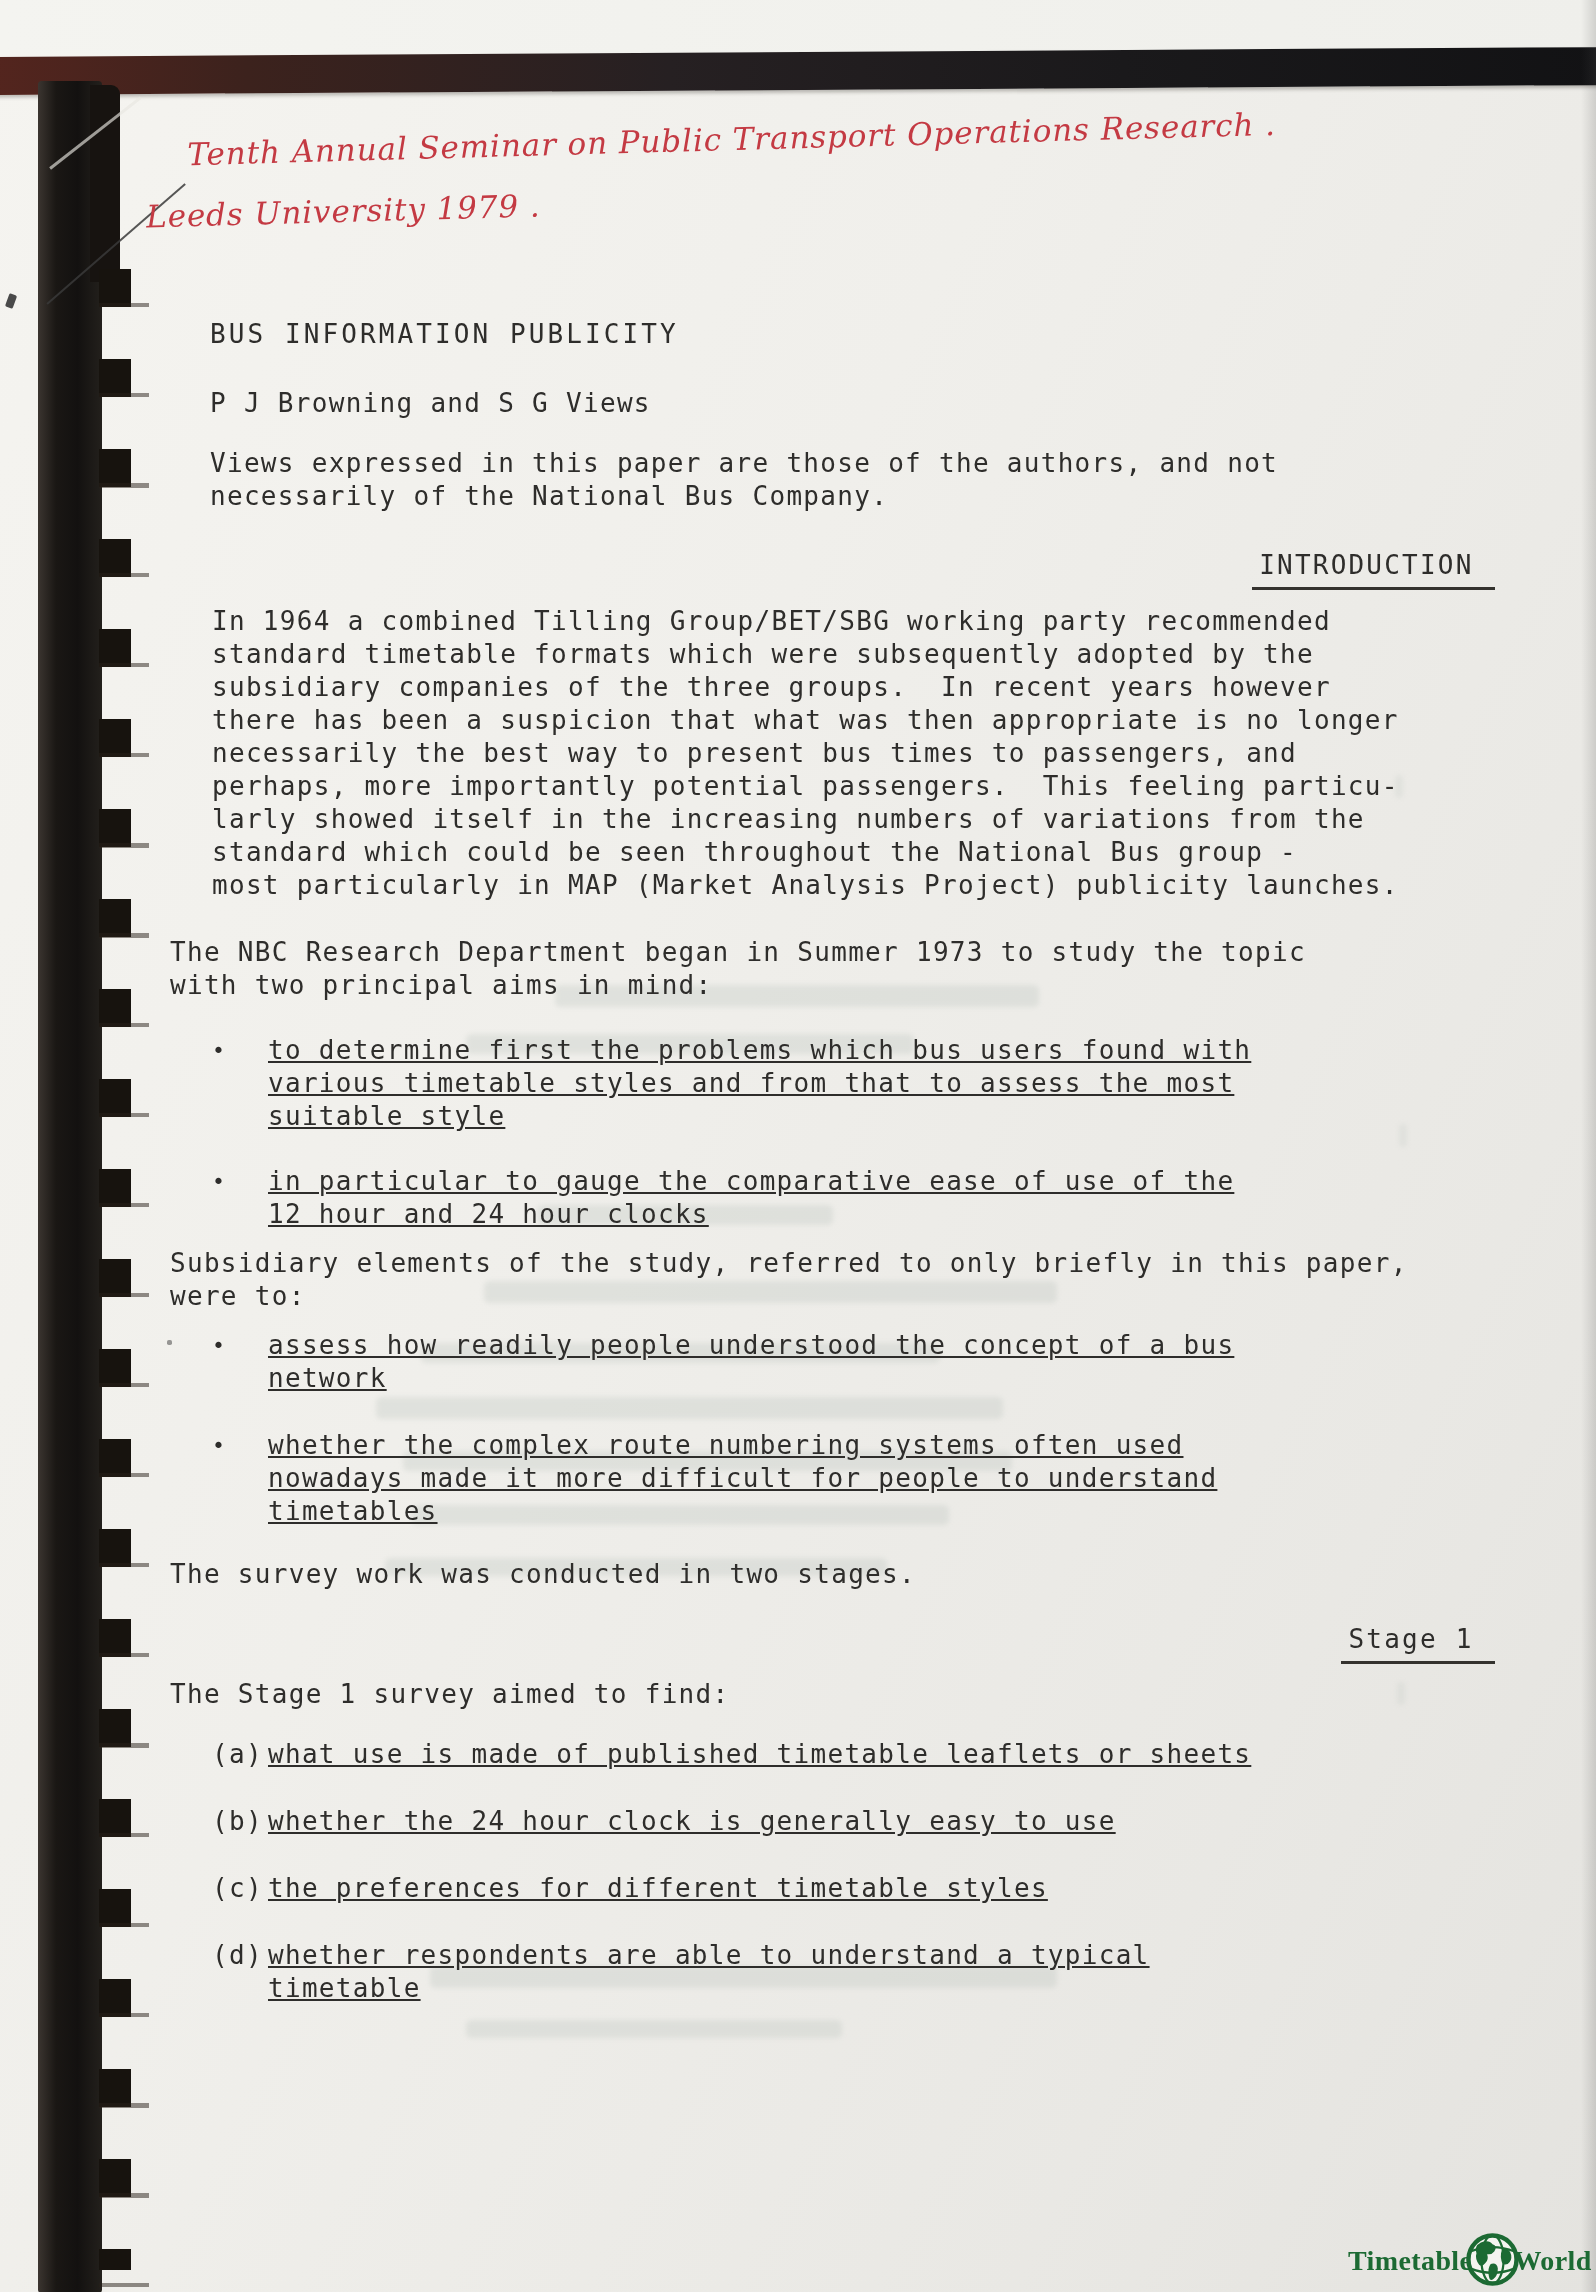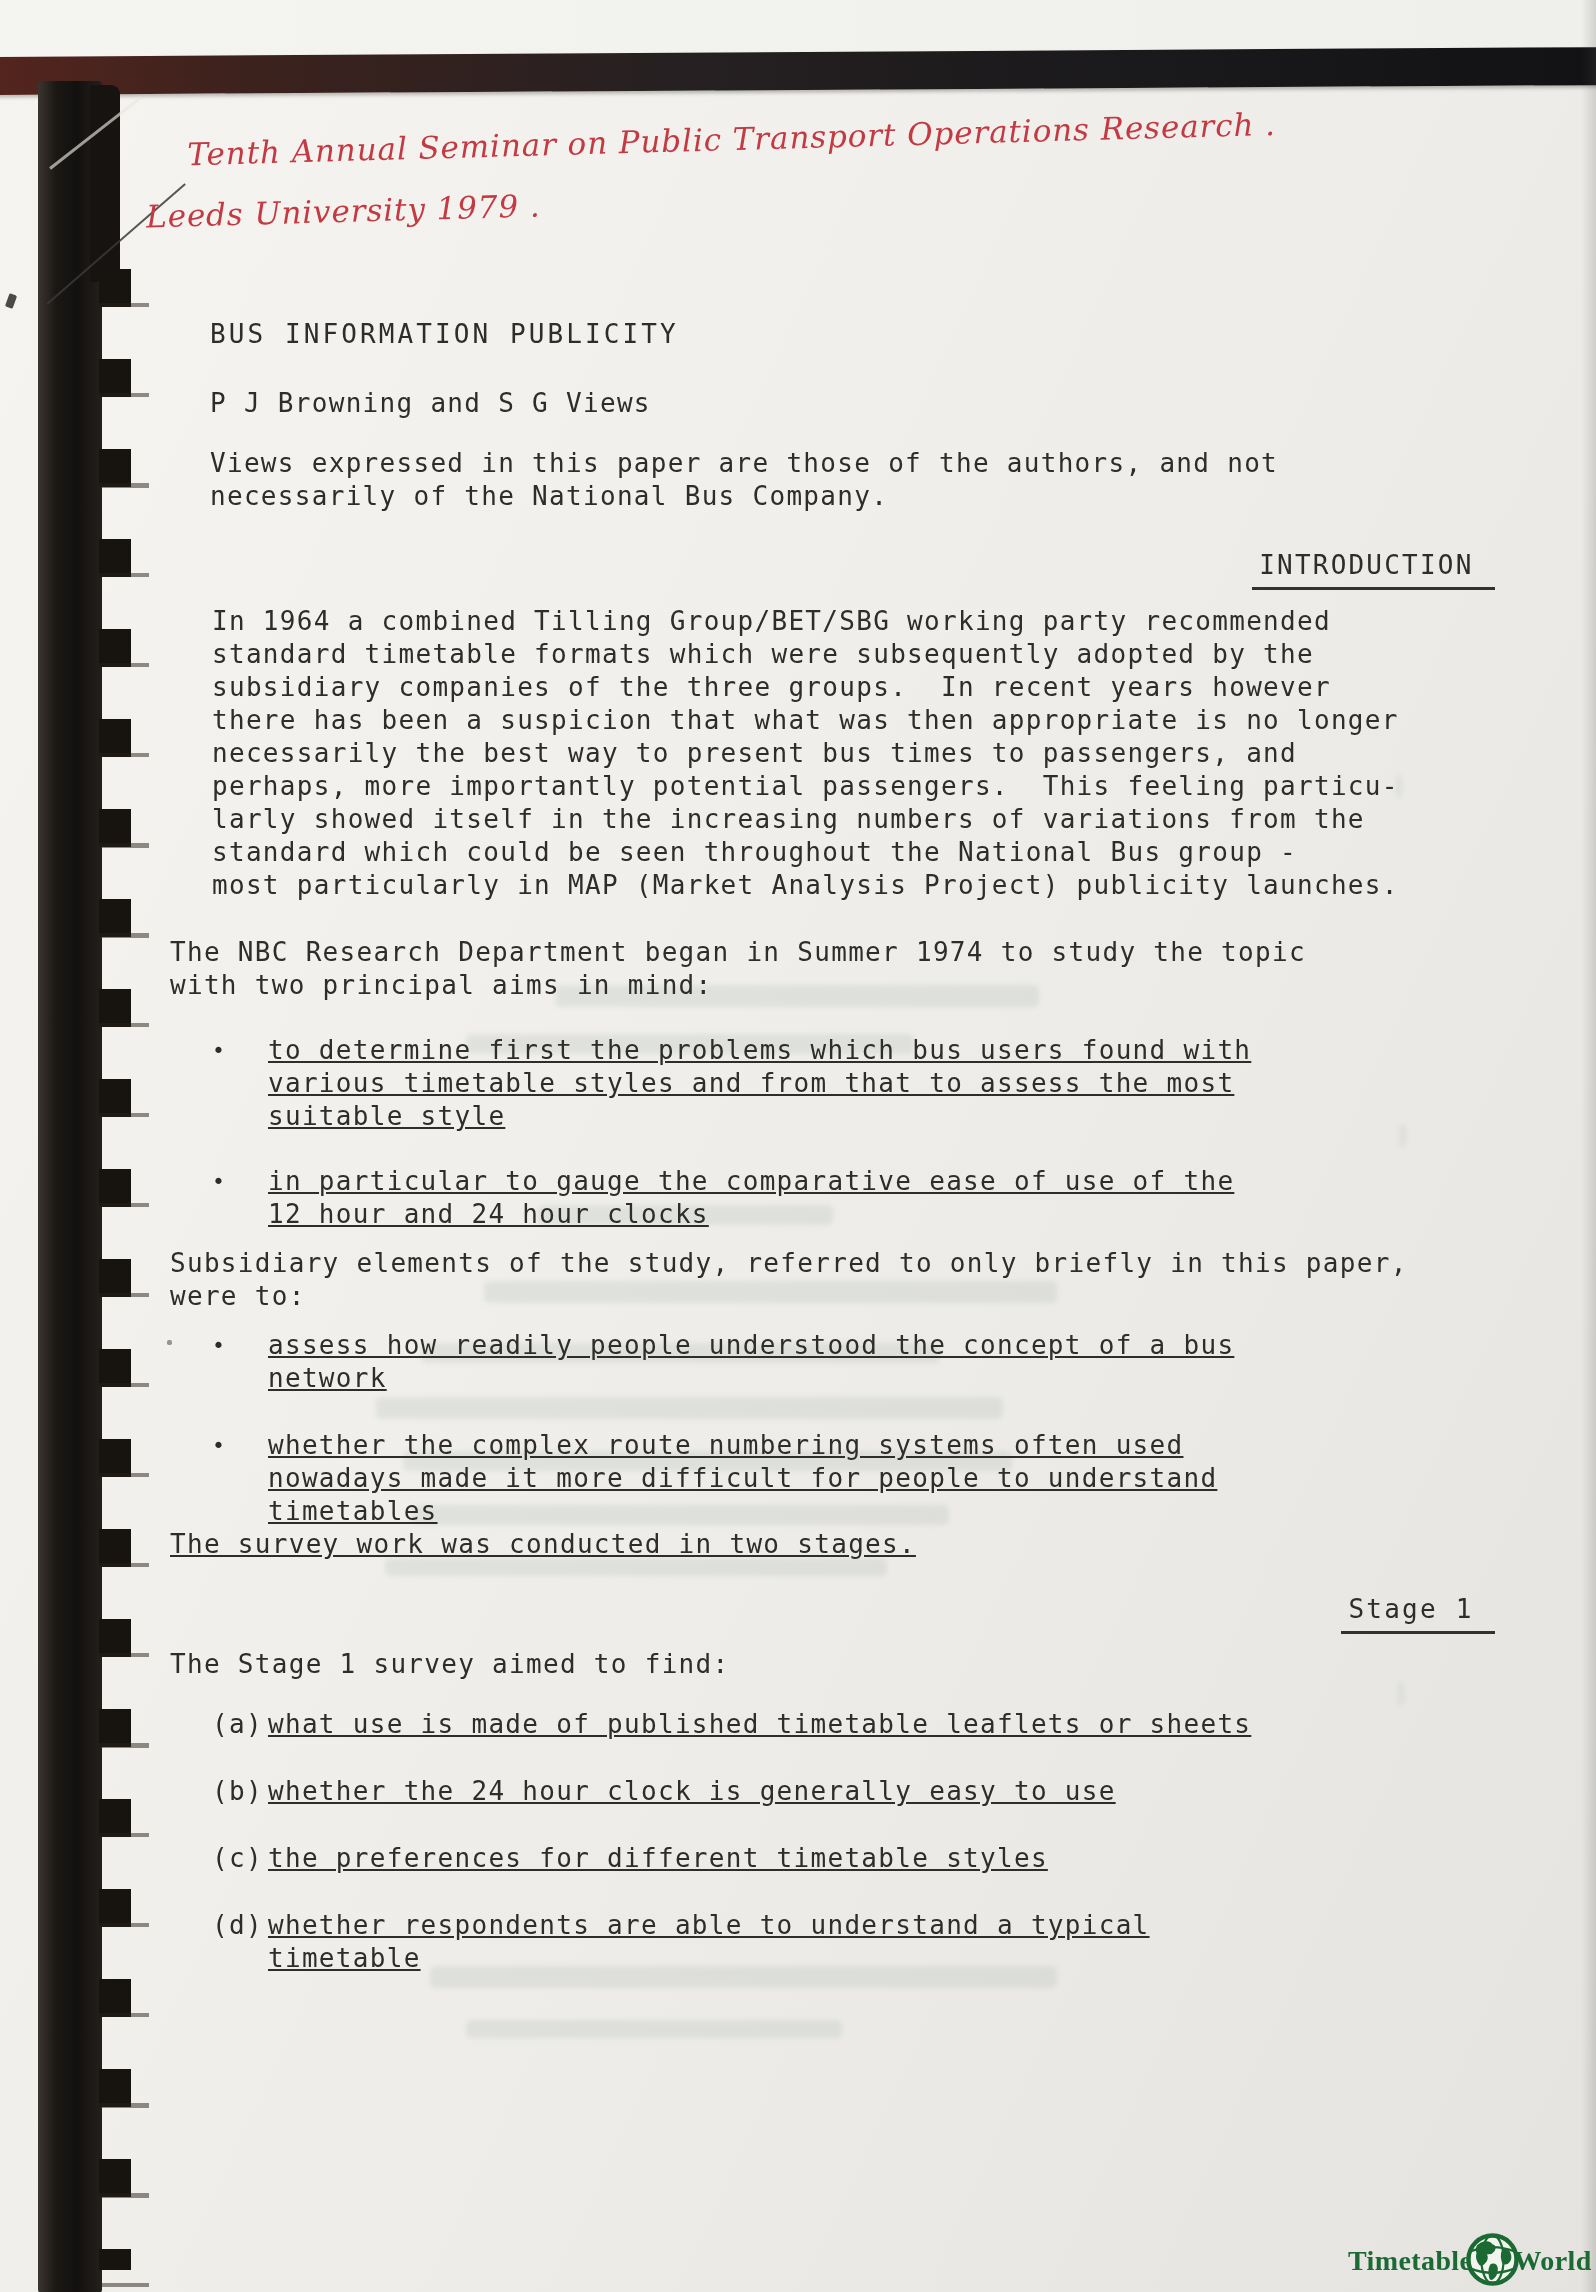--- a/index.html
+++ b/index.html
@@ -46,21 +46,21 @@
     padding:0 21.5px 5.4px 7.2px;margin-left:-7.2px;letter-spacing:2.2px;}
   .para1{margin:14.3px 0 0 42px;}
   .p-nbc{margin-top:34px;}
   .row{display:flex;margin-top:32px;}
   .row .marker{flex:0 0 56px;padding-left:42px;}
   .row .bullet-glyph{font-size:21.5px;}
   .row .txt{flex:1;text-decoration:underline;}
   .subsidiary{margin-top:16px;}
   .sub1{margin-top:16px;}
   .sub2{margin-top:34px;}
-  .survey{margin-top:0;text-decoration:underline;}
+  .survey{margin-top:30px;}
   .stage-wrap{margin-top:32px;}
   .stage-intro{margin-top:14.3px;}
   .s-item{margin-top:34px;}
   .s-item-first{margin-top:27px;}
   
   .logo{position:absolute;right:5.4px;bottom:3.6px;display:flex;align-items:center;
     font-family:"Liberation Serif", serif;font-weight:bold;font-size:28px;color:#1c6a33;
     letter-spacing:0.4px;}
   .logo .globe{width:57px;height:57px;margin:0 -8px;position:relative;top:-1.8px;}
 </style>
@@ -117,21 +117,21 @@
     <div class="para1 pre">In 1964 a combined Tilling Group/BET/SBG working party recommended
 standard timetable formats which were subsequently adopted by the
 subsidiary companies of the three groups.  In recent years however
 there has been a suspicion that what was then appropriate is no longer
 necessarily the best way to present bus times to passengers, and
 perhaps, more importantly potential passengers.  This feeling particu-
 larly showed itself in the increasing numbers of variations from the
 standard which could be seen throughout the National Bus group -
 most particularly in MAP (Market Analysis Project) publicity launches.</div>
 
-    <div class="p-nbc pre">The NBC Research Department began in Summer 1974 to study the topic
+    <div class="p-nbc pre">The NBC Research Department began in Summer 1973 to study the topic
 with two principal aims in mind:</div>
 
     <div class="row">
       <span class="marker bullet-glyph">•</span>
       <span class="txt pre">to determine first the problems which bus users found with
 various timetable styles and from that to assess the most
 suitable style</span>
     </div>
     <div class="row">
       <span class="marker bullet-glyph">•</span>

